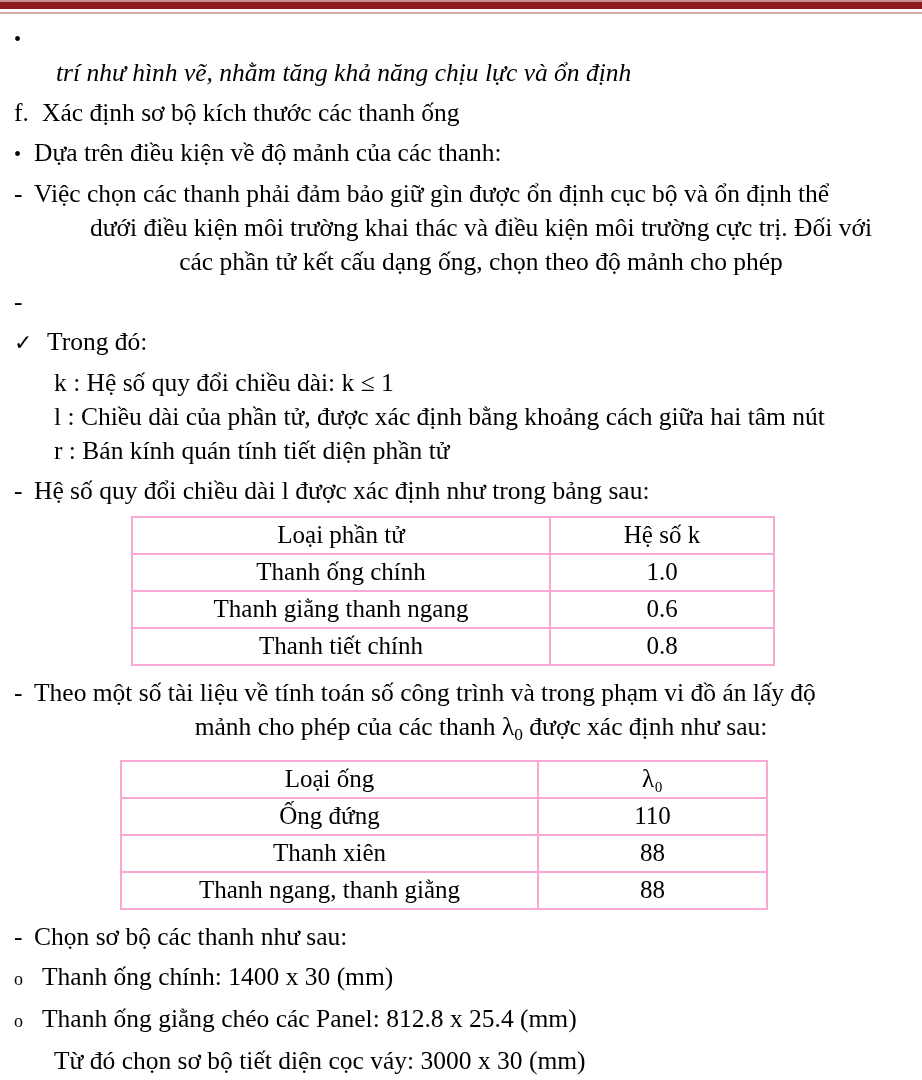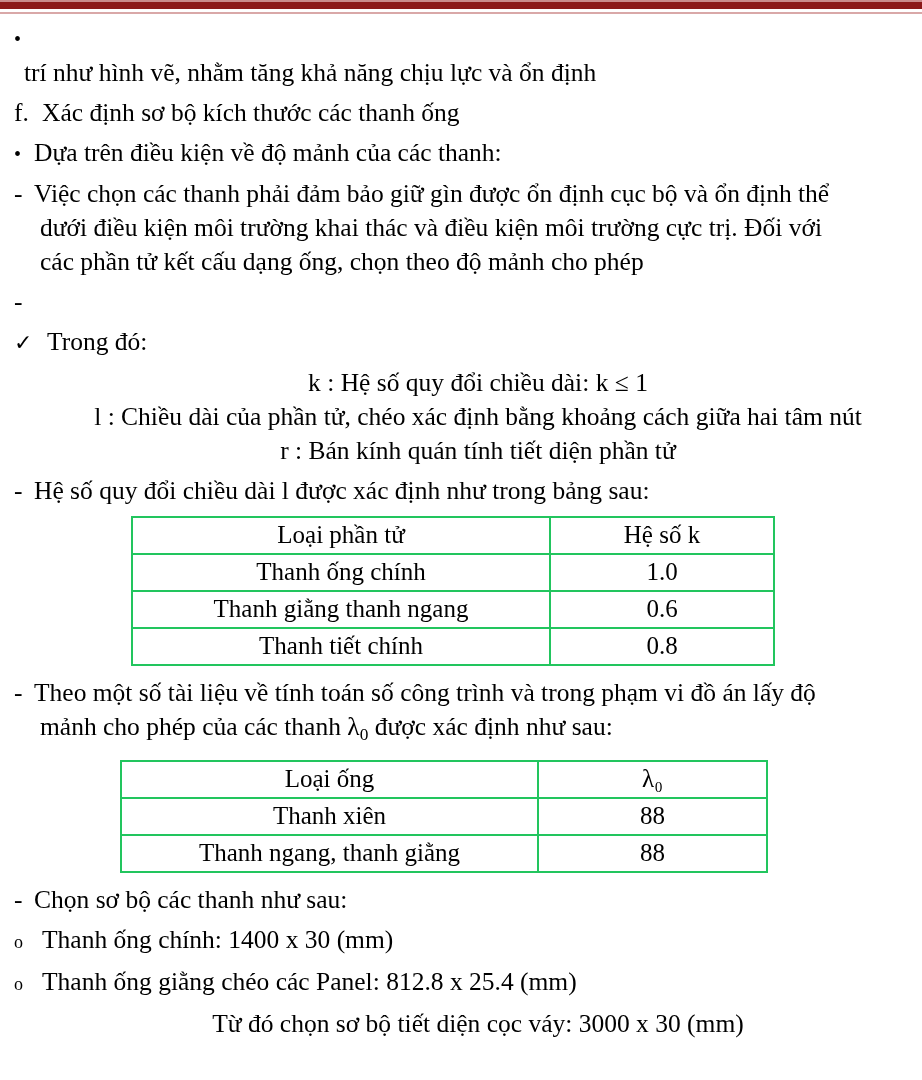--- a/index.html
+++ b/index.html
@@ -77,35 +77,35 @@
 
   .lvl-dash      { padding-left: 14px; }
   .lvl-dash .marker     { width: 20px; }
 
   .lvl-check     { padding-left: 14px; }
   .lvl-check .marker    { width: 33px; font-size: 22px; }
 
   .lvl-circle    { padding-left: 14px; }
   .lvl-circle .marker   { width: 28px; font-size: 18px; }
 
-  .cont-1 { padding-left: 24px; }
-  .cont-2 { padding-left: 40px; }
-  .cont-3 { padding-left: 34px; justify-content: center; }
+  .cont-1 { padding-left: 56px; font-style: italic; }
+  .cont-2 { padding-left: 40px; justify-content: center; }
+  .cont-3 { padding-left: 54px; }
 
   .sub { font-size: 0.68em; vertical-align: -0.28em; }
 
   
   .doc-table {
     border-collapse: collapse;
     table-layout: fixed;
     font-size: 25px;
     line-height: 1.05;
   }
   .doc-table td {
-    border: 2px solid #22c55e;
+    border: 2px solid #f9a8d4;
     text-align: center;
     padding: 2px 4px;
     height: 31px;
     vertical-align: middle;
     white-space: nowrap;
   }
   #coefficient-table { margin-left: 131px; width: 642px; }
   #coefficient-table col.c1 { width: 418px; }
   #coefficient-table col.c2 { width: 224px; }
 
@@ -177,21 +177,21 @@
     <span class="marker">✓</span>
     <span class="ltext">Trong đó:</span>
   </div>
 
   <div class="sp-6"></div>
 
   <div class="line cont-3">
     <span class="ltext">k : Hệ số quy đổi chiều dài: k ≤ 1</span>
   </div>
   <div class="line cont-3">
-    <span class="ltext">l : Chiều dài của phần tử, chéo xác định bằng khoảng cách giữa hai tâm nút</span>
+    <span class="ltext">l : Chiều dài của phần tử, được xác định bằng khoảng cách giữa hai tâm nút</span>
   </div>
   <div class="line cont-3">
     <span class="ltext">r : Bán kính quán tính tiết diện phần tử</span>
   </div>
 
   <div class="sp-6"></div>
 
   <div class="line lvl-dash">
     <span class="marker">-</span>
     <span class="ltext">Hệ số quy đổi chiều dài l được xác định như trong bảng sau:</span>
@@ -242,20 +242,24 @@
     <colgroup>
         <col class="c1">
         <col class="c2">
       </colgroup>
     <tbody>
       <tr>
         <td>Loại ống</td>
         <td>λ₀</td>
       </tr>
       <tr>
+        <td>Ống đứng</td>
+        <td>110</td>
+      </tr>
+      <tr>
         <td>Thanh xiên</td>
         <td>88</td>
       </tr>
       <tr>
         <td>Thanh ngang, thanh giằng</td>
         <td>88</td>
       </tr>
     </tbody>
   </table>
 

